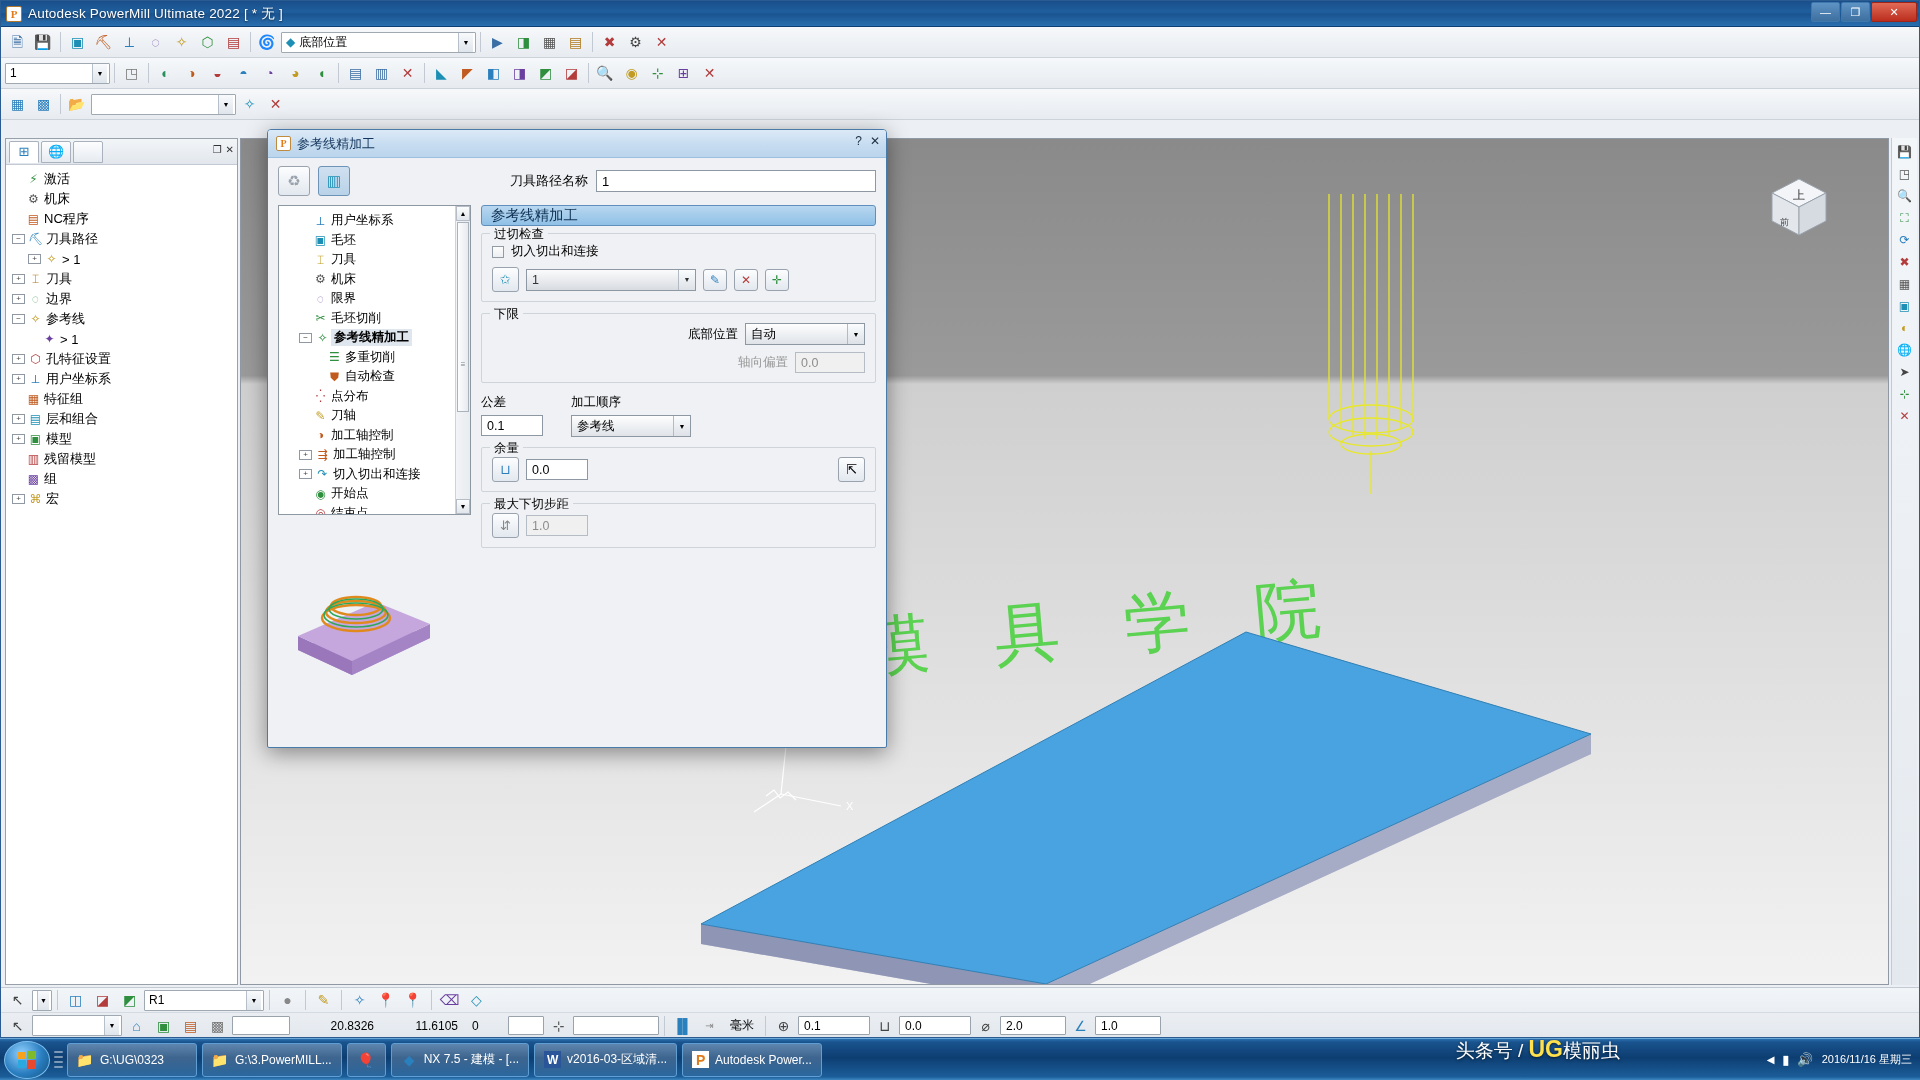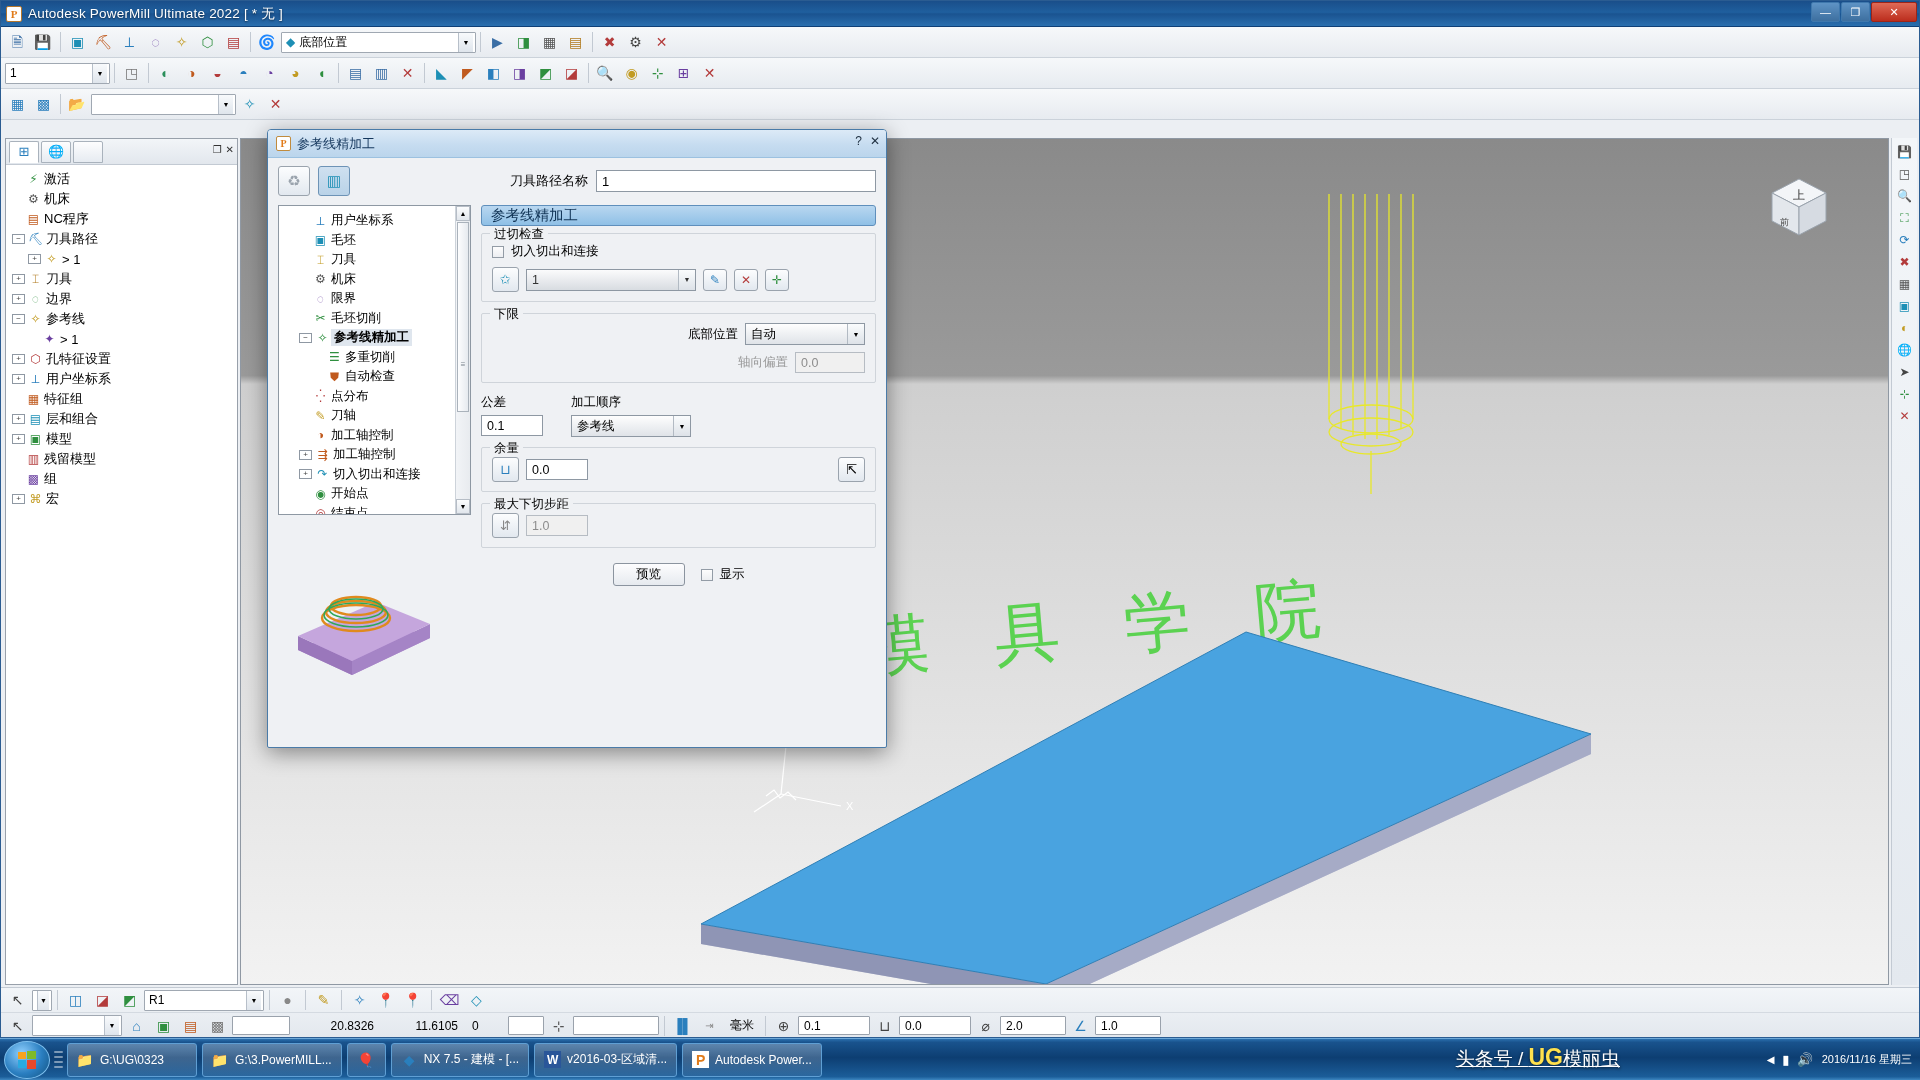--- a/index.html
+++ b/index.html
@@ -179,22 +179,22 @@
     border:1px solid #7ec0ef; display:flex;align-items:center;justify-content:center;}
   .tb-grip{ width:9px;height:34px;display:flex;flex-direction:column;justify-content:center;gap:3px;}
   .tb-grip i{ display:block;height:2px;background:rgba(255,255,255,.45);border-radius:1px;}
   .tbitem{ height:34px; min-width:130px; padding:0 9px; display:flex; align-items:center; gap:6px;
     border:1px solid #5f9fd4; border-radius:3px;
     background:linear-gradient(to bottom,rgba(255,255,255,.30),rgba(255,255,255,.07));
     color:#fff; font-size:12px; white-space:nowrap; overflow:hidden;}
   .tbitem.icononly{ min-width:auto; padding:0 10px; }
   .tb-ico{ width:17px;height:17px;display:flex;align-items:center;justify-content:center;font-size:14px;}
   .tray{ margin-left:auto; display:flex; align-items:center; gap:8px; padding-right:8px; color:#fff;}
-  .head-wm{ position:absolute; right:300px; bottom:8px; color:#fff; font-size:19px;
-    text-shadow:0 1px 3px rgba(0,0,0,.6);text-decoration:underline;}
+  .head-wm{ position:absolute; right:300px; bottom:16px; color:#fff; font-size:19px;
+    text-shadow:0 1px 3px rgba(0,0,0,.6);}
   .head-wm b{ font-size:23px; }
   .clock{ color:#fff; font-size:11px; text-align:center; line-height:1.25;}
 </style>
 </head>
 <body>
 
 <div class="app">
 
   <div class="titlebar">
     <div class="title-ico">P</div>
@@ -684,27 +684,20 @@
           </div>
 
           <div class="grp">
             <span class="cap">最大下切步距</span>
             <div class="row">
               <div class="sq-btn" style="color:#888">⇵</div>
               <div class="inp dim" style="width:62px">1.0</div>
             </div>
           </div>
 
-          <div class="preview-row">
-            <div class="btn" style="min-width:72px">预览</div>
-            <div class="row">
-              <span class="cb"></span>
-              <span class="lbl">显示</span>
-            </div>
-          </div>
         </div>
       </div>
 
       <svg class="thumb3d" viewBox="0 0 160 105">
         <polygon points="18,70 72,95 150,58 96,36" fill="#b28fd0"></polygon>
         <polygon points="18,56 18,70 72,95 72,81" fill="#9a77bb"></polygon>
         <polygon points="72,81 72,95 150,58 150,44" fill="#a584c6"></polygon>
         <polygon points="18,56 72,81 150,44 96,22" fill="#c5a6dd"></polygon>
         <g fill="none" stroke="#e08a1e" stroke-width="2.4">
           <ellipse cx="76" cy="38" rx="34" ry="13"></ellipse>

